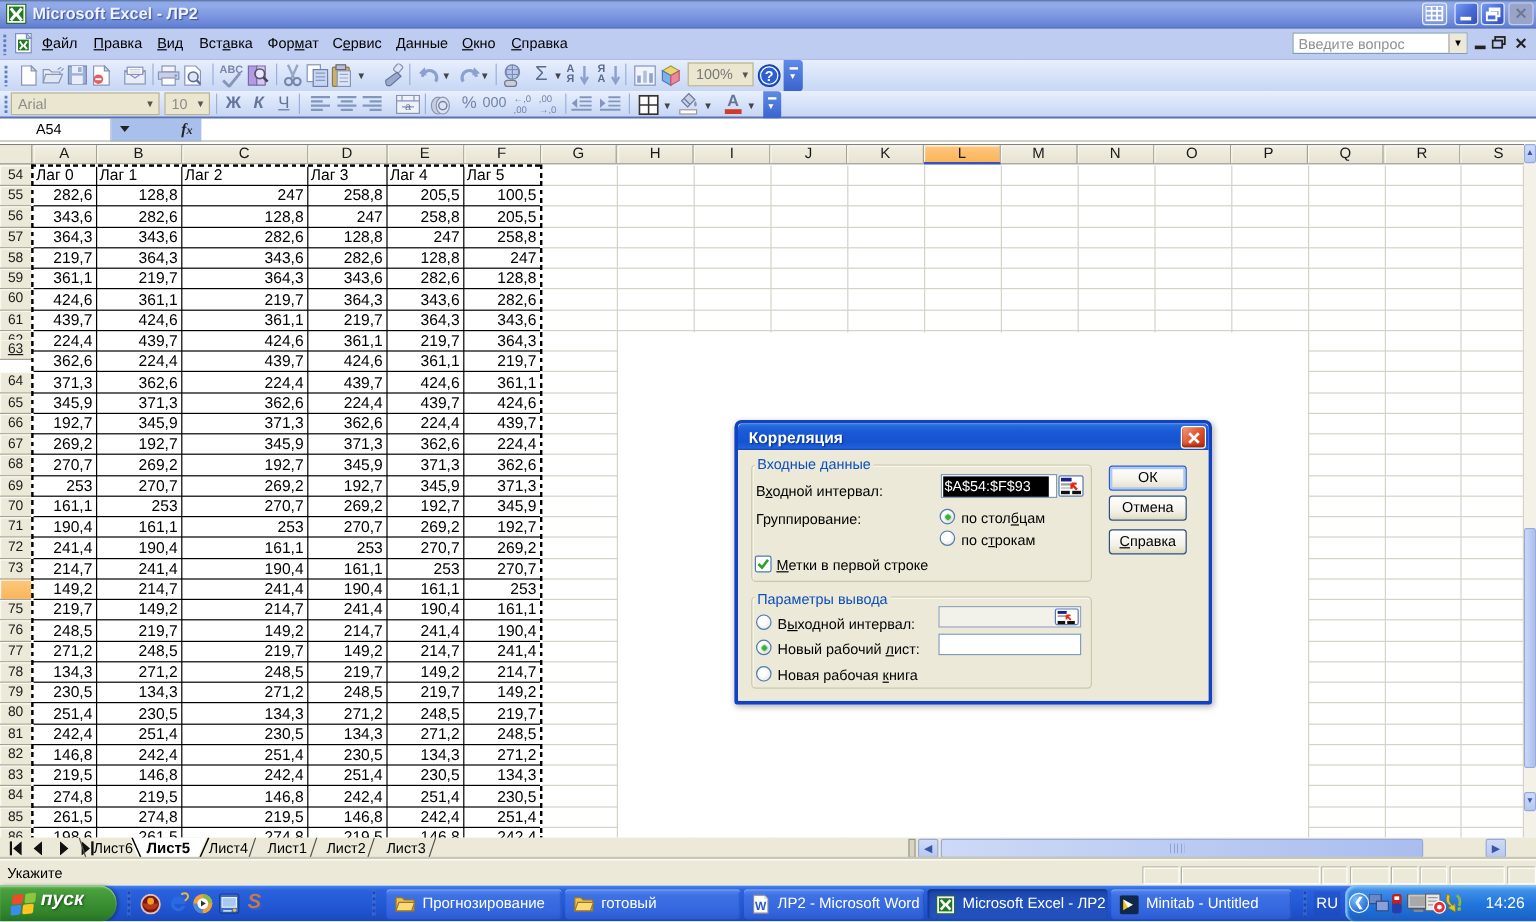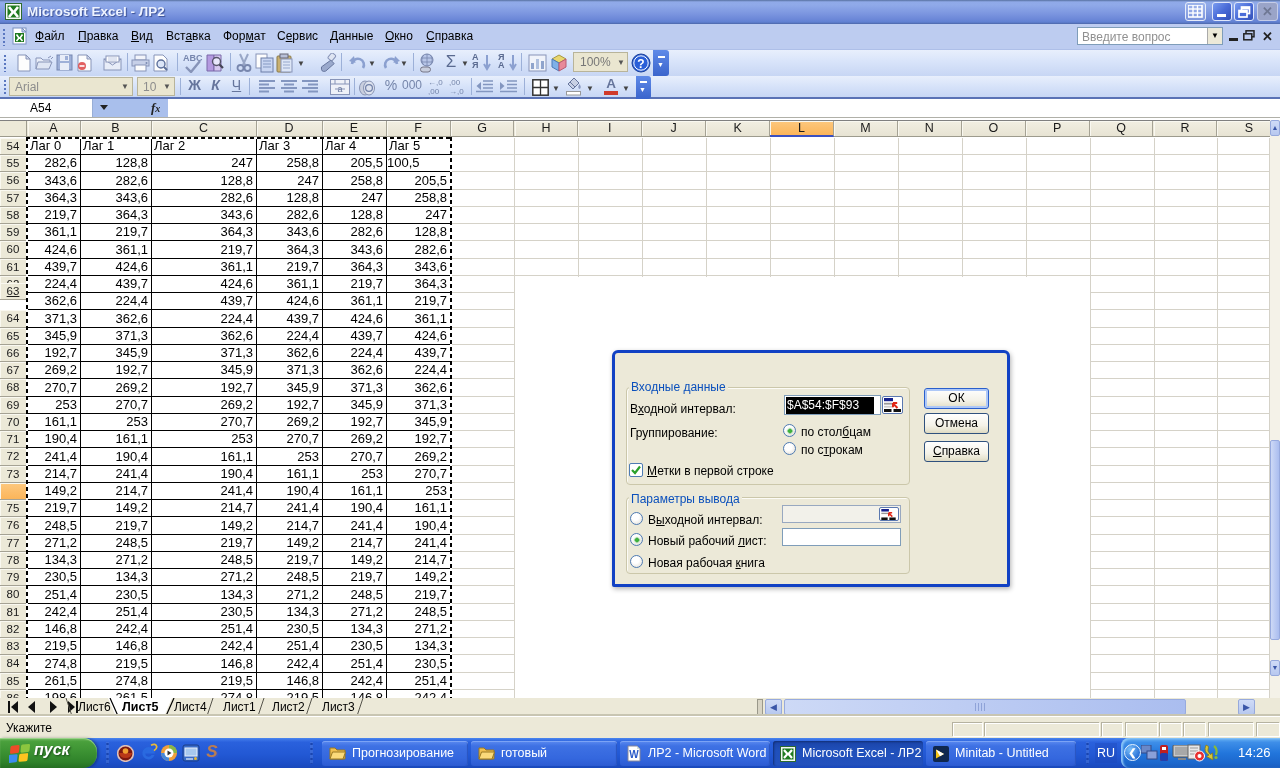--- a/index.html
+++ b/index.html
@@ -466,21 +466,21 @@
 <div class="ab" style="left:81px;top:18px;width:68px;height:16px;line-height:16px;font-size:13px;padding-left:2px;overflow:hidden">Лаг 1</div>
 <div class="ab" style="left:152px;top:18px;width:102px;height:16px;line-height:16px;font-size:13px;padding-left:2px;overflow:hidden">Лаг 2</div>
 <div class="ab" style="left:257px;top:18px;width:63px;height:16px;line-height:16px;font-size:13px;padding-left:2px;overflow:hidden">Лаг 3</div>
 <div class="ab" style="left:323px;top:18px;width:61px;height:16px;line-height:16px;font-size:13px;padding-left:2px;overflow:hidden">Лаг 4</div>
 <div class="ab" style="left:387px;top:18px;width:61px;height:16px;line-height:16px;font-size:13px;padding-left:2px;overflow:hidden">Лаг 5</div>
 <div class="ab" style="left:28px;top:35px;width:49px;height:16px;line-height:16px;font-size:13px;text-align:right;overflow:hidden">282,6</div>
 <div class="ab" style="left:81px;top:35px;width:67px;height:16px;line-height:16px;font-size:13px;text-align:right;overflow:hidden">128,8</div>
 <div class="ab" style="left:152px;top:35px;width:101px;height:16px;line-height:16px;font-size:13px;text-align:right;overflow:hidden">247</div>
 <div class="ab" style="left:257px;top:35px;width:62px;height:16px;line-height:16px;font-size:13px;text-align:right;overflow:hidden">258,8</div>
 <div class="ab" style="left:323px;top:35px;width:60px;height:16px;line-height:16px;font-size:13px;text-align:right;overflow:hidden">205,5</div>
-<div class="ab" style="left:387px;top:35px;width:60px;height:16px;line-height:16px;font-size:13px;text-align:left;overflow:hidden">100,5</div>
+<div class="ab" style="left:387px;top:35px;width:60px;height:16px;line-height:16px;font-size:13px;text-align:right;overflow:hidden">100,5</div>
 <div class="ab" style="left:28px;top:52px;width:49px;height:17px;line-height:17px;font-size:13px;text-align:right;overflow:hidden">343,6</div>
 <div class="ab" style="left:81px;top:52px;width:67px;height:17px;line-height:17px;font-size:13px;text-align:right;overflow:hidden">282,6</div>
 <div class="ab" style="left:152px;top:52px;width:101px;height:17px;line-height:17px;font-size:13px;text-align:right;overflow:hidden">128,8</div>
 <div class="ab" style="left:257px;top:52px;width:62px;height:17px;line-height:17px;font-size:13px;text-align:right;overflow:hidden">247</div>
 <div class="ab" style="left:323px;top:52px;width:60px;height:17px;line-height:17px;font-size:13px;text-align:right;overflow:hidden">258,8</div>
 <div class="ab" style="left:387px;top:52px;width:60px;height:17px;line-height:17px;font-size:13px;text-align:right;overflow:hidden">205,5</div>
 <div class="ab" style="left:28px;top:70px;width:49px;height:16px;line-height:16px;font-size:13px;text-align:right;overflow:hidden">364,3</div>
 <div class="ab" style="left:81px;top:70px;width:67px;height:16px;line-height:16px;font-size:13px;text-align:right;overflow:hidden">343,6</div>
 <div class="ab" style="left:152px;top:70px;width:101px;height:16px;line-height:16px;font-size:13px;text-align:right;overflow:hidden">282,6</div>
 <div class="ab" style="left:257px;top:70px;width:62px;height:16px;line-height:16px;font-size:13px;text-align:right;overflow:hidden">128,8</div>
@@ -817,20 +817,28 @@
    <svg class="ab" style="left:81px;top:5px" width="19" height="20" viewBox="0 0 19 20">
           <path d="M4 2 q-3 7 3 10 l-2.5 1.5 l6.5 3.5 l-0.5 -7 l-2 1.5 q-4 -3 -2 -8 z" fill="#d8c838" stroke="#8a7a18" stroke-width=".8"></path>
           <path d="M12 3 q4 3 2 9" fill="none" stroke="#8aba3a" stroke-width="2.2"></path>
           <circle cx="14" cy="14.5" r="1.6" fill="#8aba3a"></circle>
         </svg>
    <div class="ab" style="left:117px;top:7px;color:#fff;font-size:13px">14:26</div>
  </div>
 </div>
 
 <div id="dlg" class="ab">
+ <div id="dlgtitle" class="ab">
+  <div class="ab" style="left:9px;top:4px;color:#fff;font-weight:bold;font-size:13px;text-shadow:1px 1px 1px #0a3490">Корреляция</div>
+  <div class="ab" style="right:2px;top:2px;width:21px;height:19px;border-radius:3px;border:1px solid #fff;background:linear-gradient(135deg,#f0a088 0,#e4633c 40%,#ce3a14 80%,#b83010 100%);box-shadow:inset 0 -2px 2px #a02808">
+    <svg style="margin:3px 0 0 4px" width="12" height="12" viewBox="0 0 12 12">
+            <path d="M2 2 L10 10 M10 2 L2 10" stroke="#fff" stroke-width="2.2"></path>
+          </svg>
+  </div>
+ </div>
  <div id="dlgbody" class="ab">
 
   <div class="ab grp" style="left:10px;top:12px;width:284px;height:98px"></div>
   <div class="ab glabel" style="left:13px;top:5px">Входные данные</div>
   <div class="ab dlabel" style="left:14px;top:27px">В<u>х</u>одной интервал:</div>
   <div class="ab" style="left:168px;top:20px;width:97px;height:20px;background:#fff;border:1px solid #7f9db9">
     <div class="ab" style="left:1px;top:1px;width:88px;height:16px;background:#000;color:#fff;font-size:12px;padding:1px 0 16px 1px">$A$54:$F$93</div>
   </div>
   <div class="ab" style="left:266px;top:21px;width:21px;height:18px;background:#fff;border:1px solid #5a78b0;border-radius:2px">
     <svg style="margin:1px 0 0 1px" width="17" height="14" viewBox="0 0 17 14">

